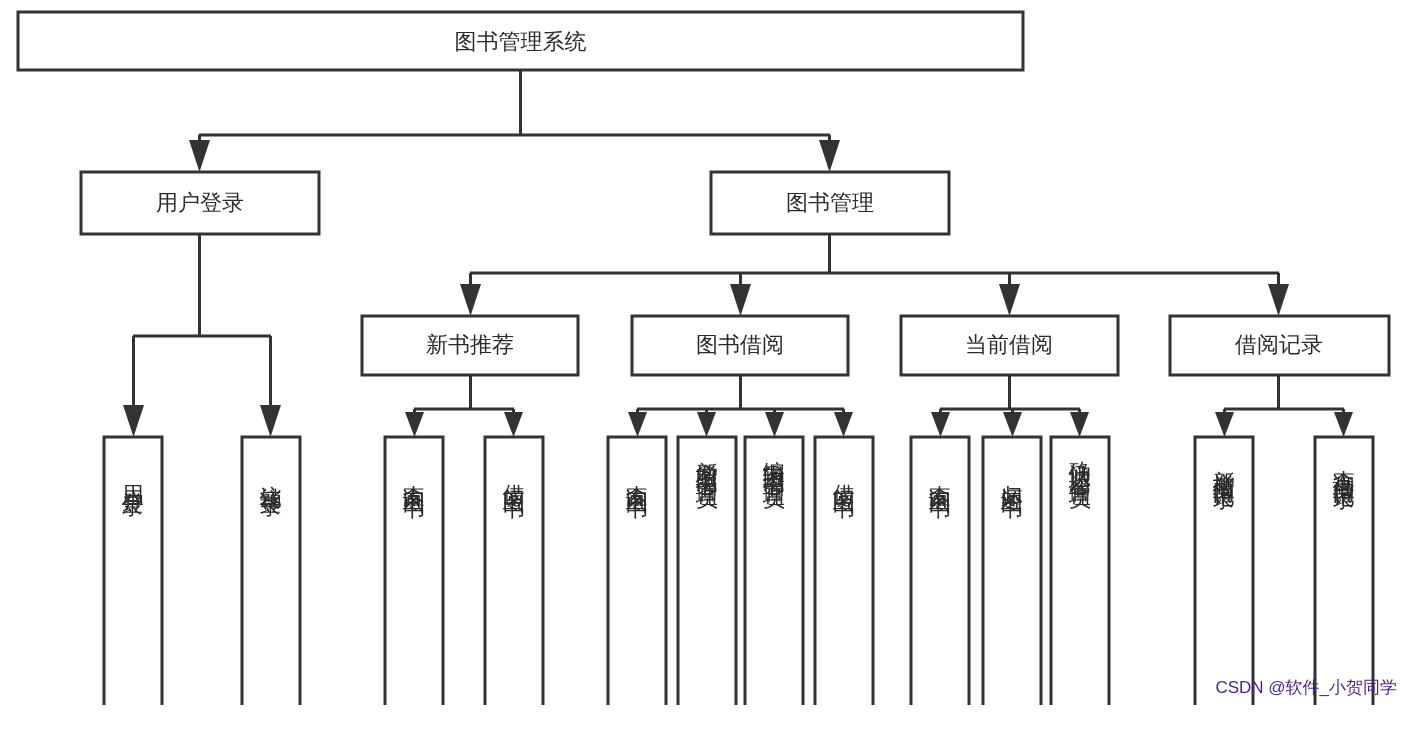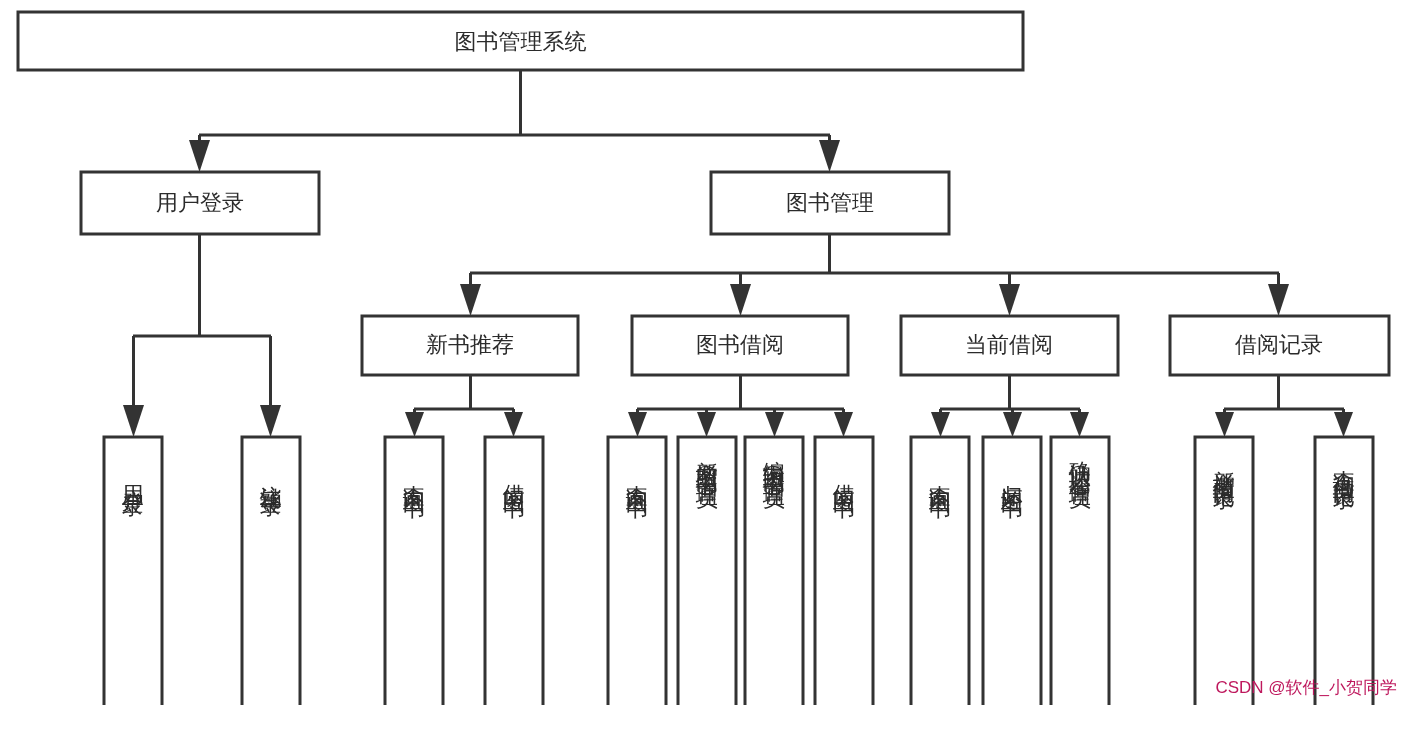--- a/index.html
+++ b/index.html
@@ -65,21 +65,21 @@
     color: #2b2b2b;
     letter-spacing: 4px;
     white-space: nowrap;
   }
   .watermark {
     position: absolute;
     right: 8px;
     bottom: 6px;
     font-family: "Liberation Sans", "DejaVu Sans", sans-serif;
     font-size: 17px;
-    color: #be185d;
+    color: #4c1d95;
     white-space: nowrap;
     user-select: none;
   }
 </style>
 </head>
 <body>
 
 <div id="canvas">
 
   <svg id="diagram" viewBox="0 0 1405 747">

